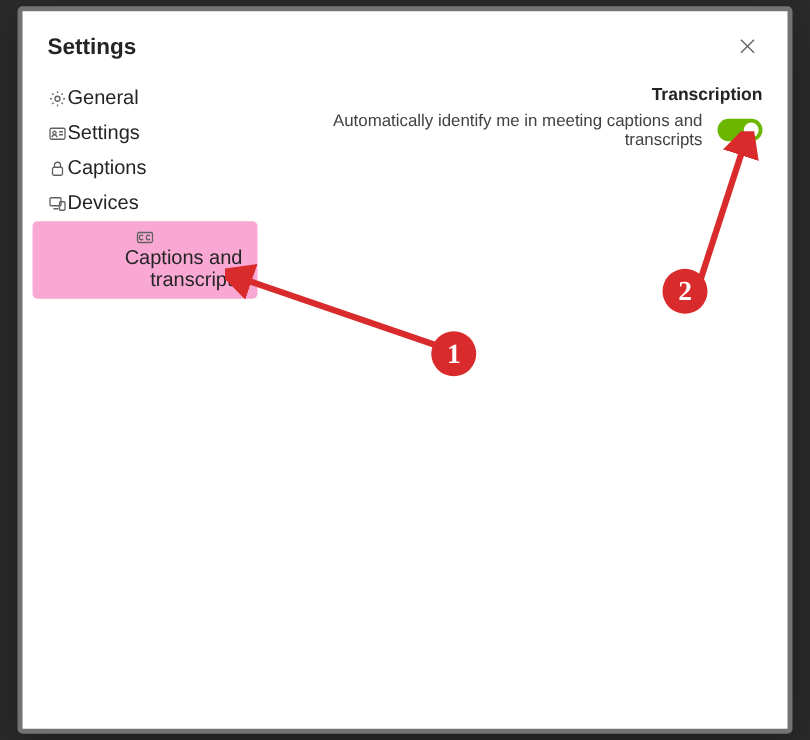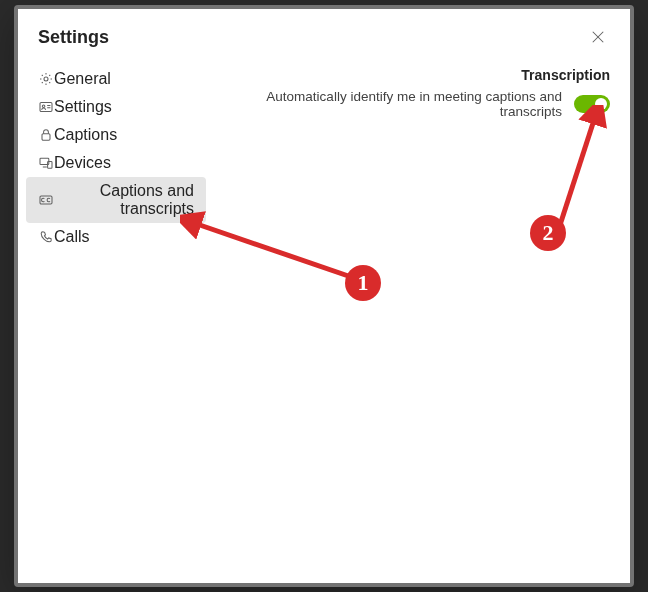--- a/index.html
+++ b/index.html
@@ -66,21 +66,22 @@
     .nav-item {
       display: flex;
       align-items: center;
       padding: 5px 12px;
       font-size: 16px;
       color: #242424;
       cursor: pointer;
       border-radius: 4px;
     }
     .nav-item.selected {
-      background: #e5e5e5;
+      background: #f9a8d4;
+      flex-direction: column;
     }
     .nav-item .icon {
       width: 16px;
       height: 16px;
       display: flex;
       align-items: center;
       justify-content: center;
       color: #616161;
       flex-shrink: 0;
     }
@@ -212,28 +213,20 @@
       <div class="nav-item selected">
         <span class="icon">
           <svg viewBox="0 0 20 20" fill="none" stroke="currentColor" stroke-width="1.3">
               <rect x="2.5" y="5" width="15" height="10" rx="1.5"></rect>
               <path d="M8 8.5c-.4-.5-1-.8-1.6-.8-1.1 0-2 1-2 2.3s.9 2.3 2 2.3c.6 0 1.2-.3 1.6-.8M15 8.5c-.4-.5-1-.8-1.6-.8-1.1 0-2 1-2 2.3s.9 2.3 2 2.3c.6 0 1.2-.3 1.6-.8"></path>
             </svg>
         </span>
         <span>Captions and transcripts</span>
       </div>
 
-      <div class="nav-item">
-        <span class="icon">
-          <svg viewBox="0 0 20 20" fill="none" stroke="currentColor" stroke-width="1.3">
-              <path d="M6 3.5c-.8 0-2 .7-2 2 0 5 5.5 10.5 10.5 10.5 1.3 0 2-1.2 2-2l-.2-1.8-3-1-1.3 1.3c-1.7-.8-3.2-2.3-4-4l1.3-1.3-1-3L6 3.5z"></path>
-            </svg>
-        </span>
-        <span>Calls</span>
-      </div>
 
     </div>
 
     <div class="content">
       <div class="section-title">Transcription</div>
       <div class="setting-row">
         <div class="setting-desc">Automatically identify me in meeting captions and transcripts</div>
         <div class="toggle"></div>
       </div>
     </div>

